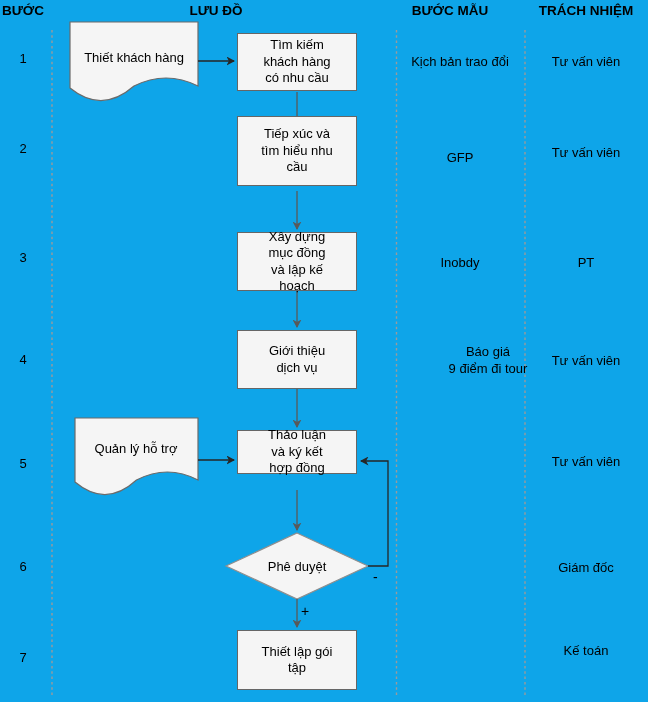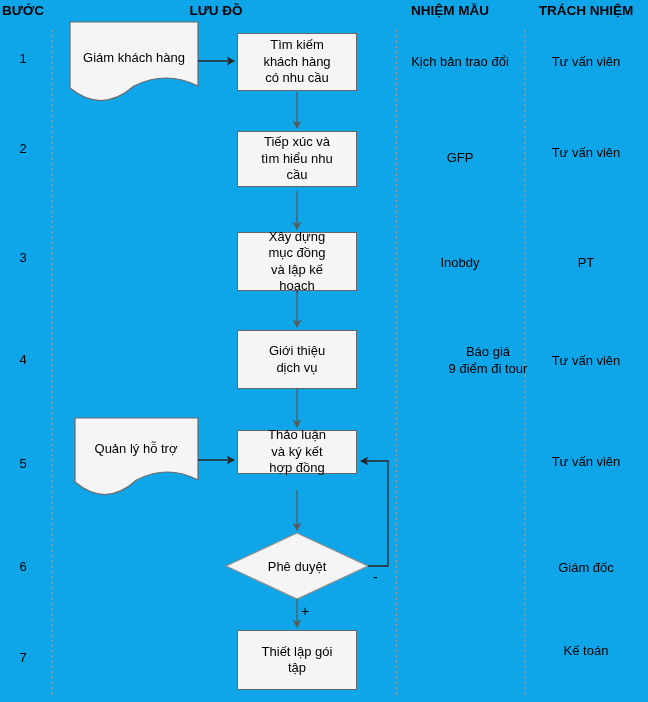--- a/index.html
+++ b/index.html
@@ -60,36 +60,36 @@
     <g stroke="#262626" stroke-width="1.3" fill="none">
       <line x1="198" y1="61" x2="234" y2="61" marker-end="url(#ah-black)"></line>
       <line x1="198" y1="460" x2="234" y2="460" marker-end="url(#ah-black)"></line>
     </g>
 
     <path d="M368,566 L388,566 L388,461 L361,461" fill="none" stroke="#262626" stroke-width="1.3" marker-end="url(#ah-black)"></path>
   </svg>
 
   <div class="hdr" style="left:23px">BƯỚC</div>
   <div class="hdr" style="left:216px">LƯU ĐỒ</div>
-  <div class="hdr" style="left:450px">NHIỆM MẪU</div>
+  <div class="hdr" style="left:450px">BƯỚC MẪU</div>
   <div class="hdr" style="left:586px">TRÁCH NHIỆM</div>
 
   <div class="step" style="top:58px">1</div>
   <div class="step" style="top:148px">2</div>
   <div class="step" style="top:257px">3</div>
   <div class="step" style="top:359px">4</div>
   <div class="step" style="top:463px">5</div>
   <div class="step" style="top:566px">6</div>
   <div class="step" style="top:657px">7</div>
 
-  <div class="lbl doc-lbl" style="left:134px;top:57px">Giám khách hàng</div>
+  <div class="lbl doc-lbl" style="left:134px;top:57px">Thiết khách hàng</div>
   <div class="lbl" style="left:136px;top:448px;width:120px">Quản lý hỗ trợ</div>
 
   <div class="proc" style="top:33px;height:58px">Tìm kiếm khách hàng có nhu cầu</div>
-  <div class="proc" style="top:131px;height:56px">Tiếp xúc và tìm hiểu nhu cầu</div>
+  <div class="proc" style="top:116px;height:70px">Tiếp xúc và tìm hiểu nhu cầu</div>
   <div class="proc" style="top:232px;height:59px">Xây dựng mục đồng và lập kế hoạch</div>
   <div class="proc" style="top:330px;height:59px">Giới thiệu dịch vụ</div>
   <div class="proc" style="top:430px;height:44px">Thảo luận và ký kết hợp đồng</div>
   <div class="proc" style="top:630px;height:60px">Thiết lập gói tập</div>
 
   <div class="lbl" style="left:297px;top:566px;width:110px">Phê duyệt</div>
   <div class="sign" style="left:301px;top:604px">+</div>
   <div class="sign" style="left:373px;top:570px">-</div>
 
   <div class="lbl col-lbl" style="left:460px;top:61px">Kịch bản trao đổi</div>

